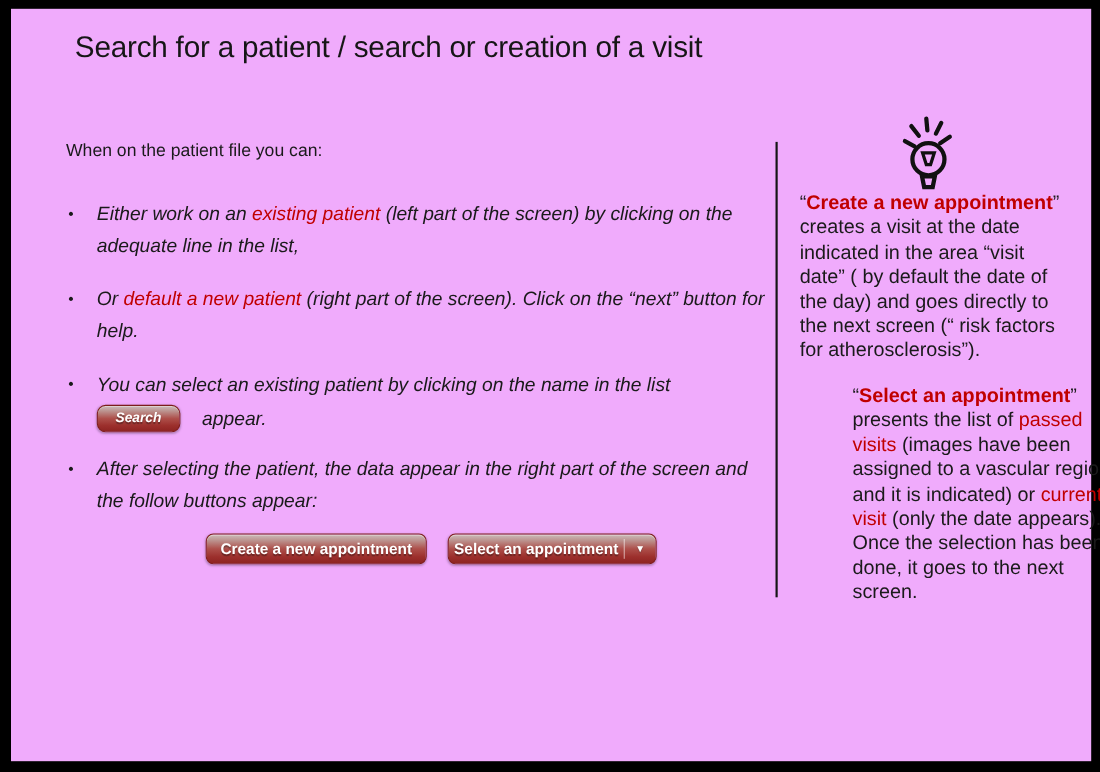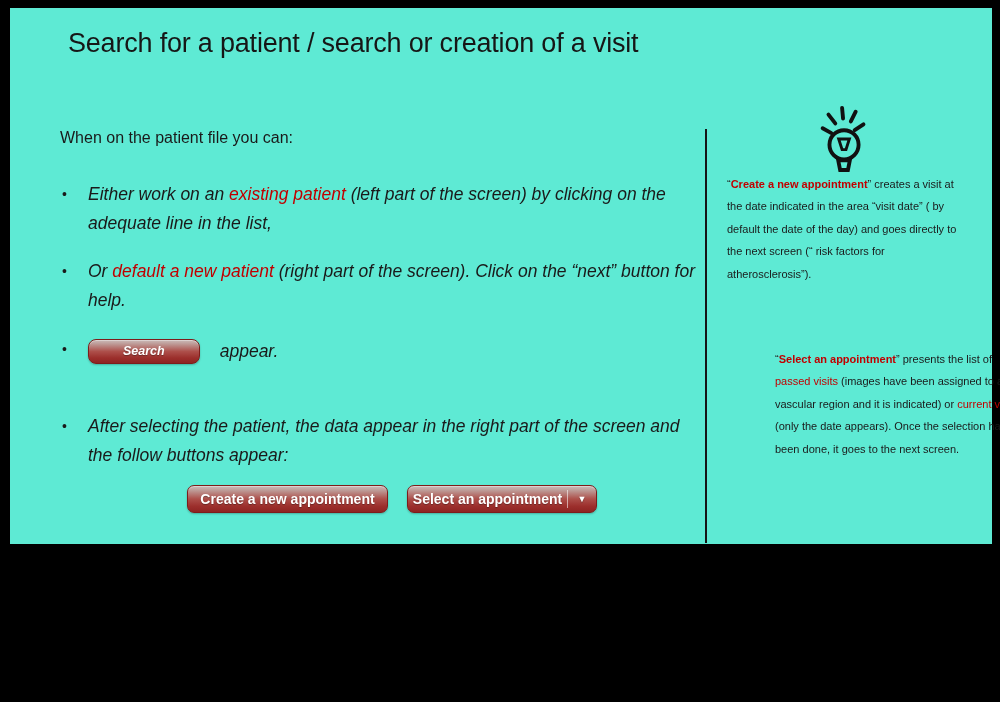--- a/index.html
+++ b/index.html
@@ -1,20 +1,20 @@
 <!DOCTYPE html>
 <html><head>
 <meta charset="utf-8">
 <style>
   * { margin: 0; padding: 0; box-sizing: border-box; }
   html, body { width: 1000px; height: 702px; background: #000; overflow: hidden;
     font-family: "Liberation Sans", sans-serif; }
   .slide {
-    position: absolute; left: 10px; top: 8px; width: 982px; height: 536px;
-    background: #5eead4; color: #1a1a1a;
+    position: absolute; left: 10px; top: 8px; width: 982px; height: 684px;
+    background: #f0abfc; color: #1a1a1a;
   }
   .page-title {
     position: absolute; left: 58px; top: 20px; font-size: 27px; color: #161616;
     letter-spacing: -0.2px; white-space: nowrap;
   }
   .intro {
     position: absolute; left: 50px; top: 121px; font-size: 16px;
   }
   .bullet {
     position: absolute; left: 52px; width: 640px; display: flex;
@@ -31,34 +31,34 @@
 
   .red-btn {
     display: inline-flex; align-items: center; justify-content: center;
     background: linear-gradient(to bottom,
       #cbbcba 0%, #bd9894 18%, #ad4f4a 50%, #9c2f2c 78%, #8e2422 100%);
     border: 1px solid #7d1d1b; border-radius: 7px;
     box-shadow: inset 0 1px 0 rgba(255,255,255,0.35), 0 1px 2px rgba(0,0,0,0.25);
     color: #fff; font-weight: bold; text-shadow: 0 1px 1px rgba(0,0,0,0.35);
     cursor: pointer;
   }
-  .search-btn { height: 25px; padding: 0 34px; font-size: 12.5px; border-radius: 8px; }
+  .search-btn { height: 25px; padding: 0 16px; font-size: 12.5px; border-radius: 8px; }
   .btn-row { position: absolute; left: 177px; top: 477px; display: flex; gap: 19px; }
   .create-btn { width: 201px; height: 28px; font-size: 14px; }
   .select-btn { width: 190px; height: 28px; font-size: 14px; padding: 0; }
   .select-btn .btn-label { flex: 1; text-align: center; }
   .btn-sep { flex: none; width: 1px; height: 18px; background: rgba(255,255,255,0.55); }
   .btn-arrow { flex: none; width: 28px; text-align: center; font-size: 9px; }
 
   .divider { position: absolute; left: 695px; top: 121px; width: 2px; height: 414px; background: #161616; }
 
   .bulb { position: absolute; left: 801px; top: 90px; }
 
   .side-para {
-    position: absolute; left: 717px; width: 240px; font-size: 11px; line-height: 22.4px;
+    position: absolute; left: 717px; width: 240px; font-size: 18px; line-height: 22.4px;
   }
   .p1 { top: 165px; }
   .p2 { top: 340px; margin-left: 48px; }
   .side-bold-red { color: #C00000; font-weight: bold; }
   .side-red { color: #C00000; }
 </style>
 </head>
 <body>
 
 <div class="slide">
@@ -73,20 +73,21 @@
   </div>
 
   <div class="bullet b2">
     <span class="dot">•</span>
     <span class="btext"><span>Or </span><span class="red">default a new patient</span><span> (right part of the screen). Click on the “next” button for help.</span></span>
   </div>
 
   <div class="bullet b3">
     <span class="dot">•</span>
     <span class="btext">
+      <div>You can select an existing patient by clicking on the name in the list</div>
       <div class="line2-flex">
         <span class="red-btn search-btn">Search</span>
         <span>appear.</span>
       </div>
     </span>
   </div>
 
   <div class="bullet b4">
     <span class="dot">•</span>
     <span class="btext">After selecting the patient, the data appear in the right part of the screen and the follow buttons appear:</span>

